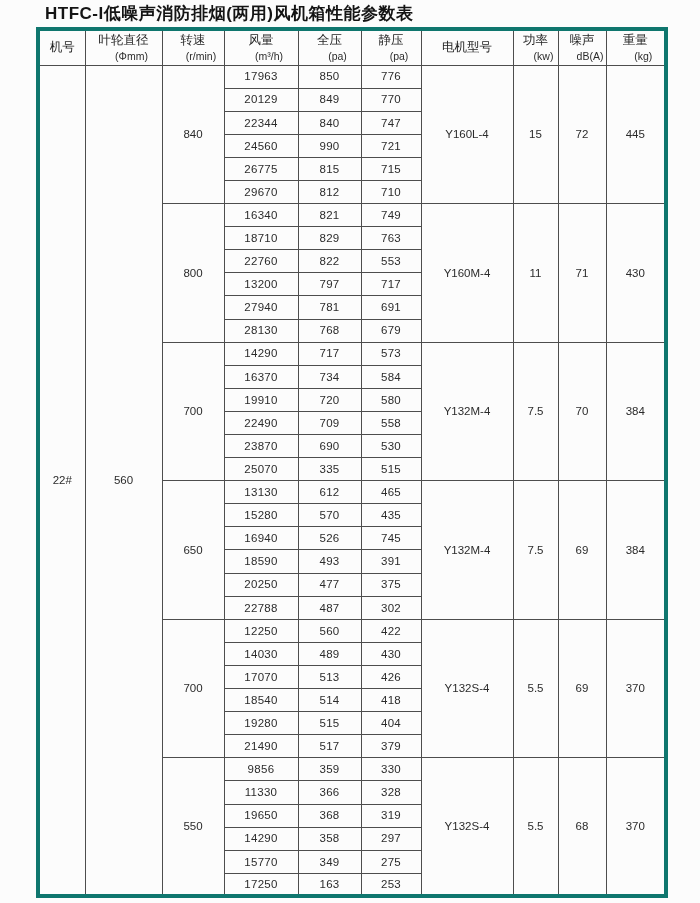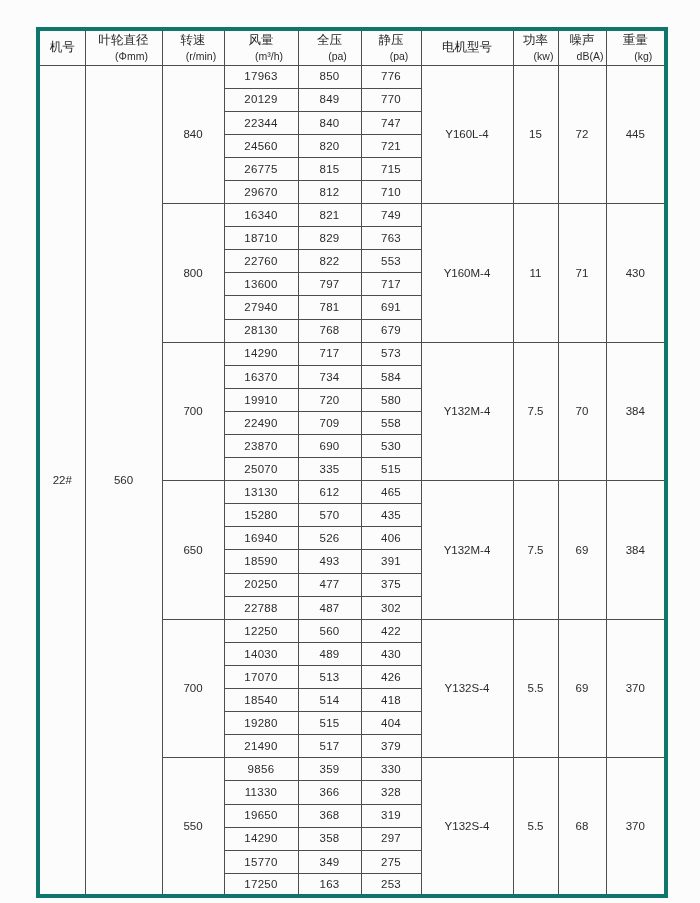--- a/index.html
+++ b/index.html
@@ -54,20 +54,21 @@
   th { font-weight: normal; background: #fcfcfc; }
   .hl { font-size: 12.5px; color: #1f1f1f; }
   .hs { font-size: 10.5px; color: #2b2b2b; margin-top: 1px; padding-left: 16px; }
   td.num { font-size: 11.5px; letter-spacing: 0.3px; }
   td.group-cell { font-size: 11.5px; }
 </style>
 </head>
 <body>
 
 <div class="page">
+  <h1 class="title">HTFC-I低噪声消防排烟(两用)风机箱性能参数表</h1>
 
   <table class="spec-table">
     <colgroup>
       <col style="width:47px">
       <col style="width:77px">
       <col style="width:62px">
       <col style="width:74px">
       <col style="width:63px">
       <col style="width:60px">
       <col style="width:92px">
@@ -135,21 +136,21 @@
           <td class="num">849</td>
           <td class="num">770</td>
         </tr>
         <tr>
           <td class="num">22344</td>
           <td class="num">840</td>
           <td class="num">747</td>
         </tr>
         <tr>
           <td class="num">24560</td>
-          <td class="num">820</td>
+          <td class="num">990</td>
           <td class="num">721</td>
         </tr>
         <tr>
           <td class="num">26775</td>
           <td class="num">815</td>
           <td class="num">715</td>
         </tr>
         <tr>
           <td class="num">29670</td>
           <td class="num">812</td>
@@ -169,21 +170,21 @@
           <td class="num">18710</td>
           <td class="num">829</td>
           <td class="num">763</td>
         </tr>
         <tr>
           <td class="num">22760</td>
           <td class="num">822</td>
           <td class="num">553</td>
         </tr>
         <tr>
-          <td class="num">13600</td>
+          <td class="num">13200</td>
           <td class="num">797</td>
           <td class="num">717</td>
         </tr>
         <tr>
           <td class="num">27940</td>
           <td class="num">781</td>
           <td class="num">691</td>
         </tr>
         <tr>
           <td class="num">28130</td>
@@ -236,21 +237,21 @@
           <td class="group-cell" rowspan="6">384</td>
         </tr>
         <tr>
           <td class="num">15280</td>
           <td class="num">570</td>
           <td class="num">435</td>
         </tr>
         <tr>
           <td class="num">16940</td>
           <td class="num">526</td>
-          <td class="num">406</td>
+          <td class="num">745</td>
         </tr>
         <tr>
           <td class="num">18590</td>
           <td class="num">493</td>
           <td class="num">391</td>
         </tr>
         <tr>
           <td class="num">20250</td>
           <td class="num">477</td>
           <td class="num">375</td>

